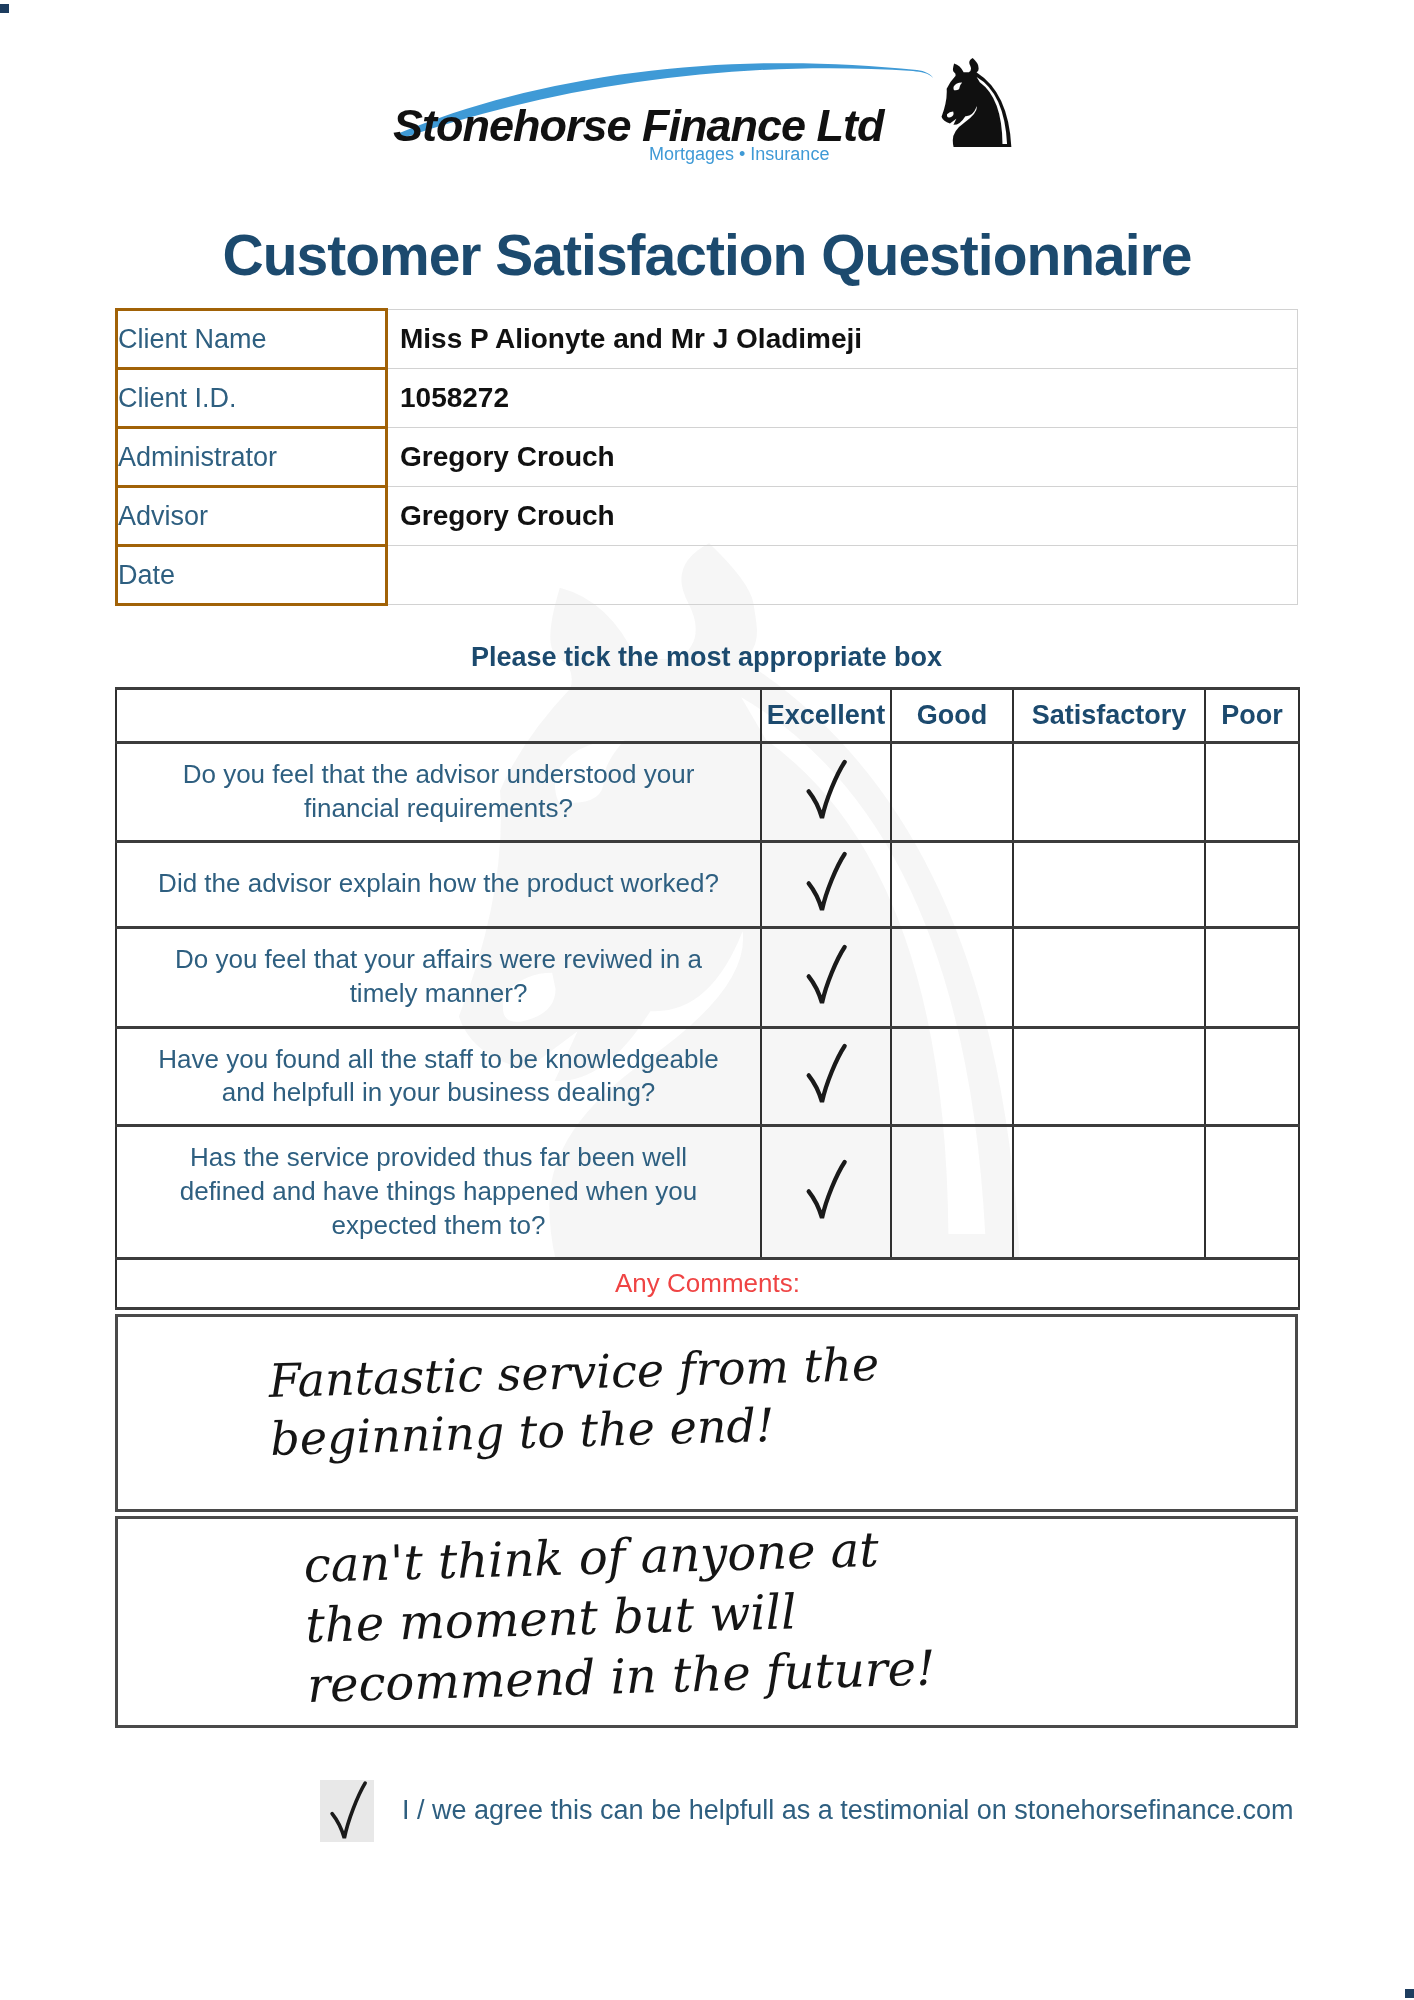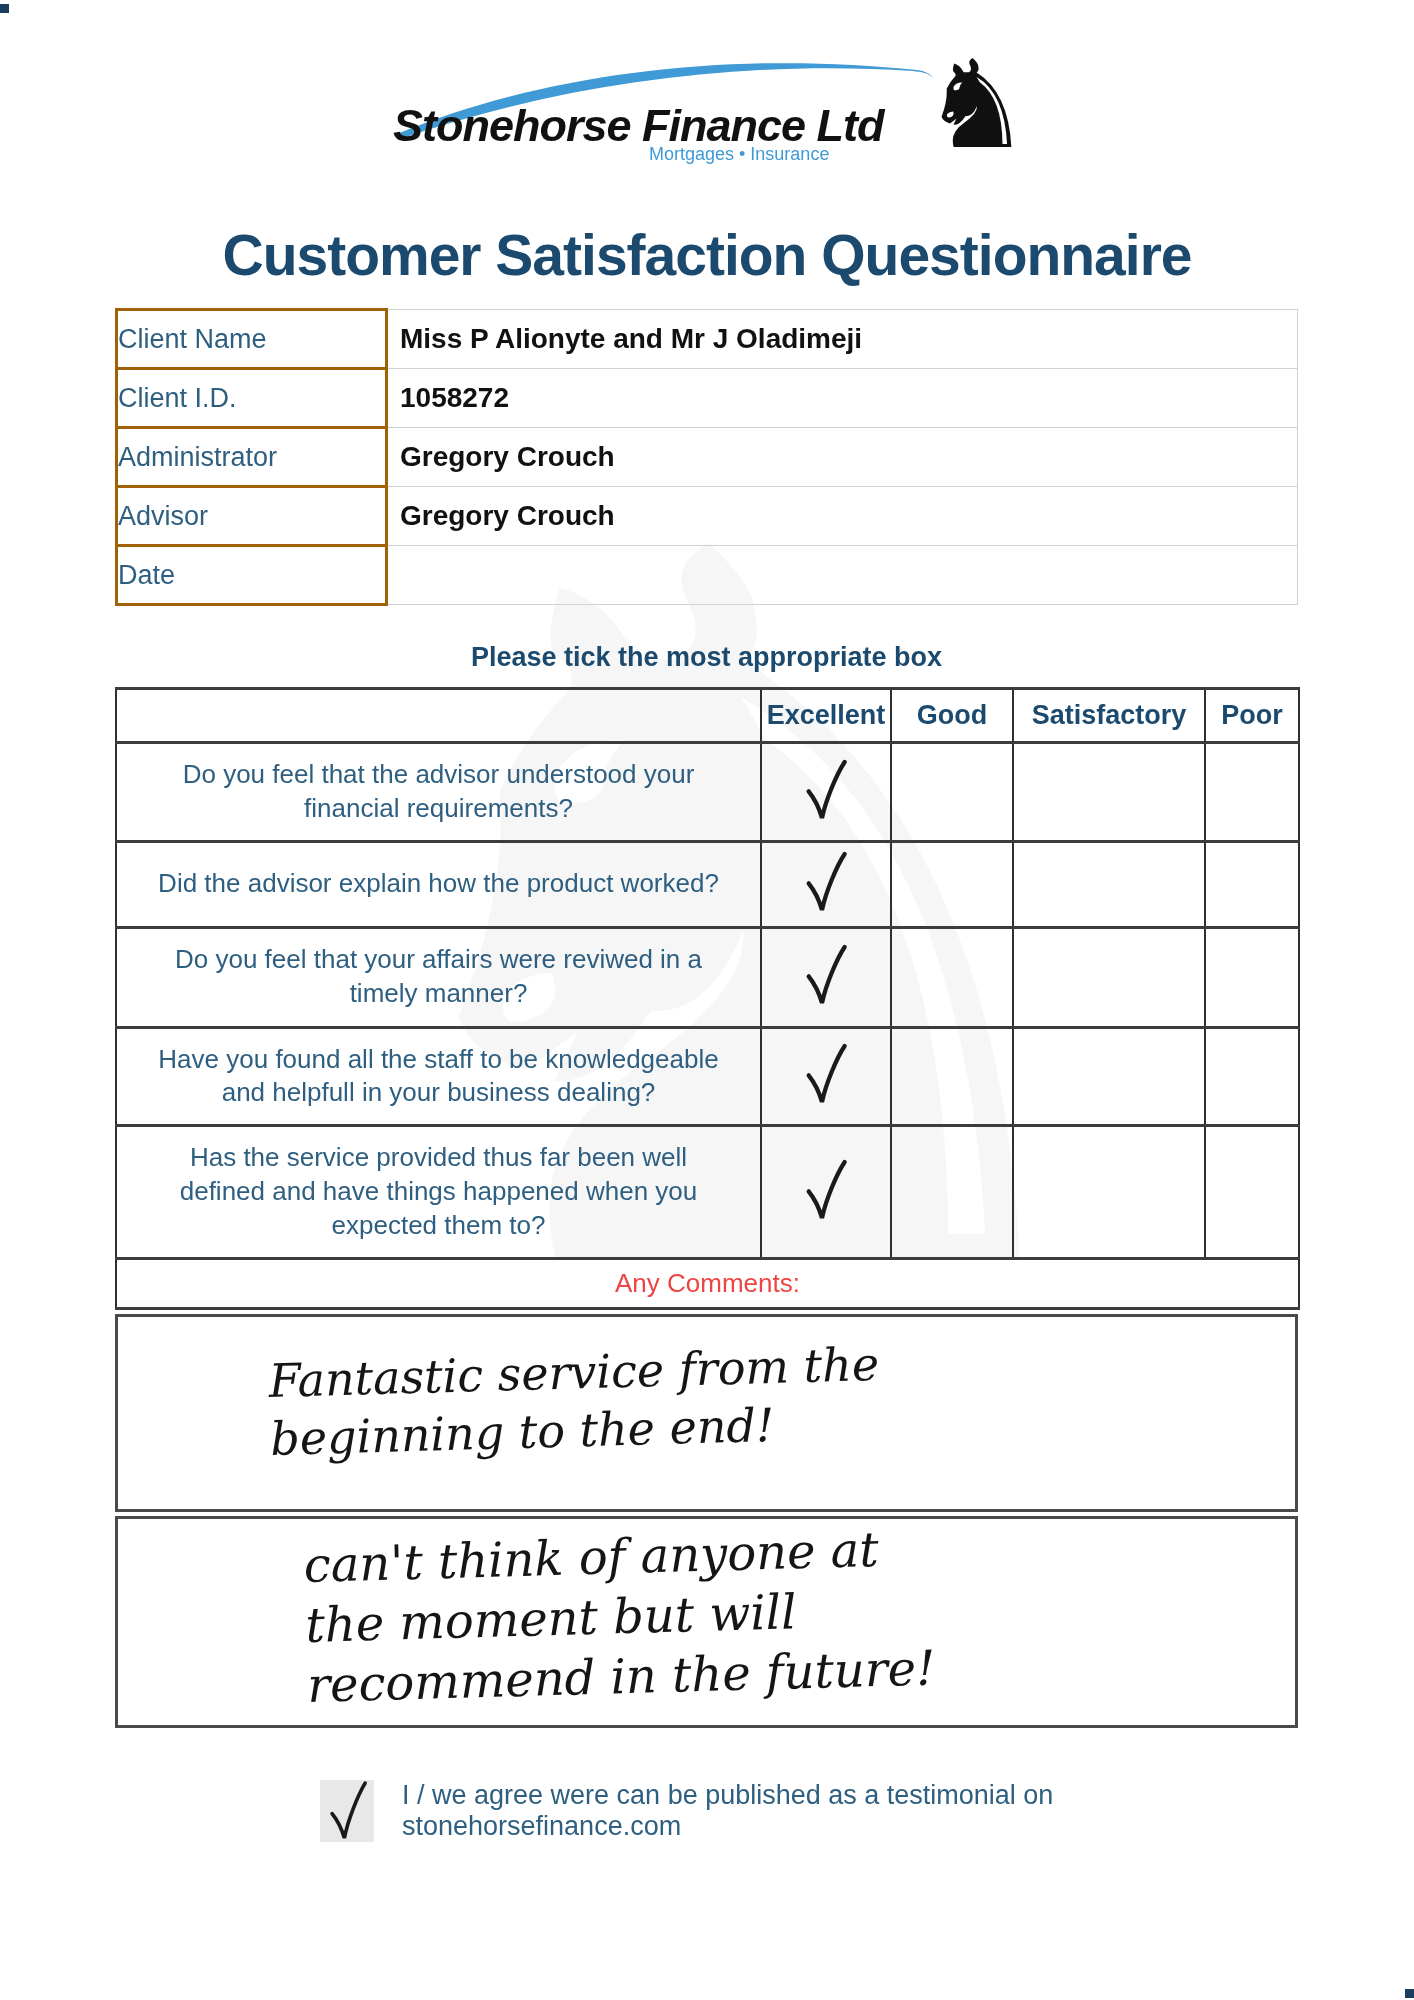--- a/index.html
+++ b/index.html
@@ -381,18 +381,18 @@
       <div class="big-box referral-box">
         <div class="handwriting hw-referral">can't think of anyone at the moment but will recommend in the future!</div>
       </div>
 
       <div class="consent-row">
         <div class="consent-box ticked">
           <svg class="tick" width="44" height="72" viewBox="0 0 36 52">
               <path d="M5 29 C9 34 13 42 15 49 C18 34 26 14 32 4" stroke="#1a1a1a" stroke-width="3" fill="none" stroke-linecap="round"></path>
             </svg>
         </div>
-        <span class="consent-label">I / we agree were can be published as a testimonial on stonehorsefinance.com</span>
+        <span class="consent-label">I / we agree this can be helpfull as a testimonial on stonehorsefinance.com</span>
       </div>
 
     </div>
   </div>
 </div>
 
 </body></html>

